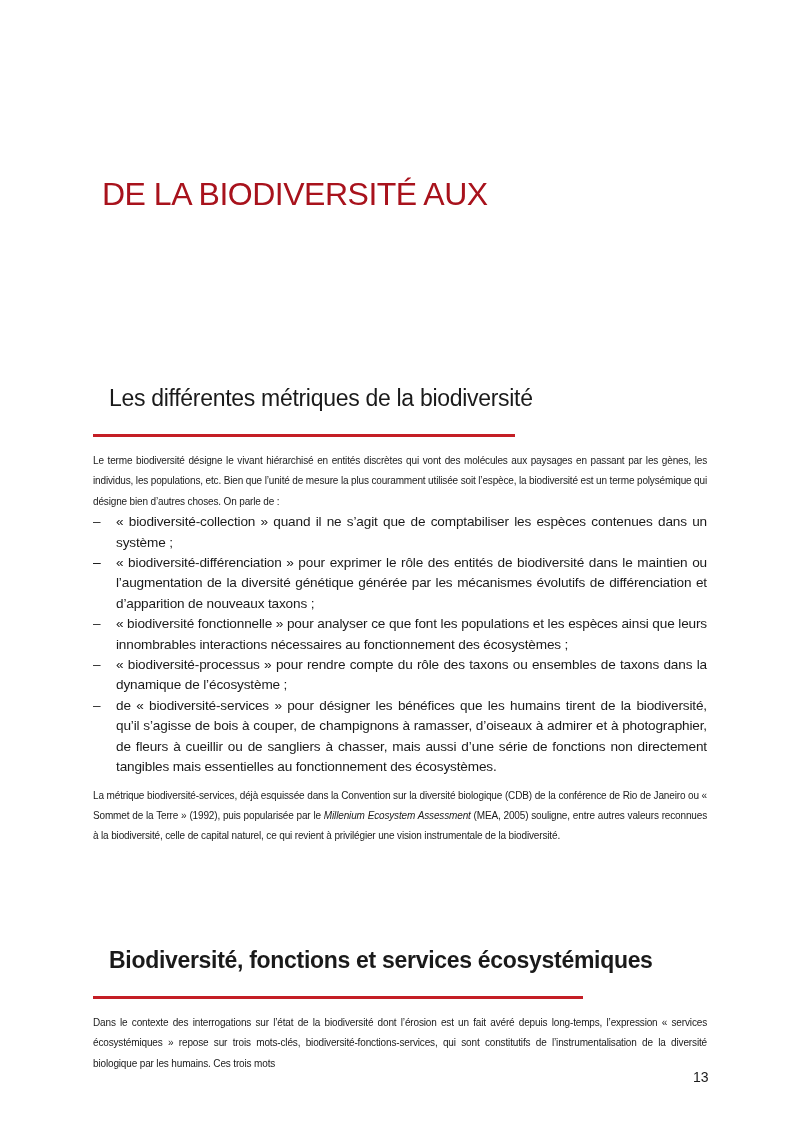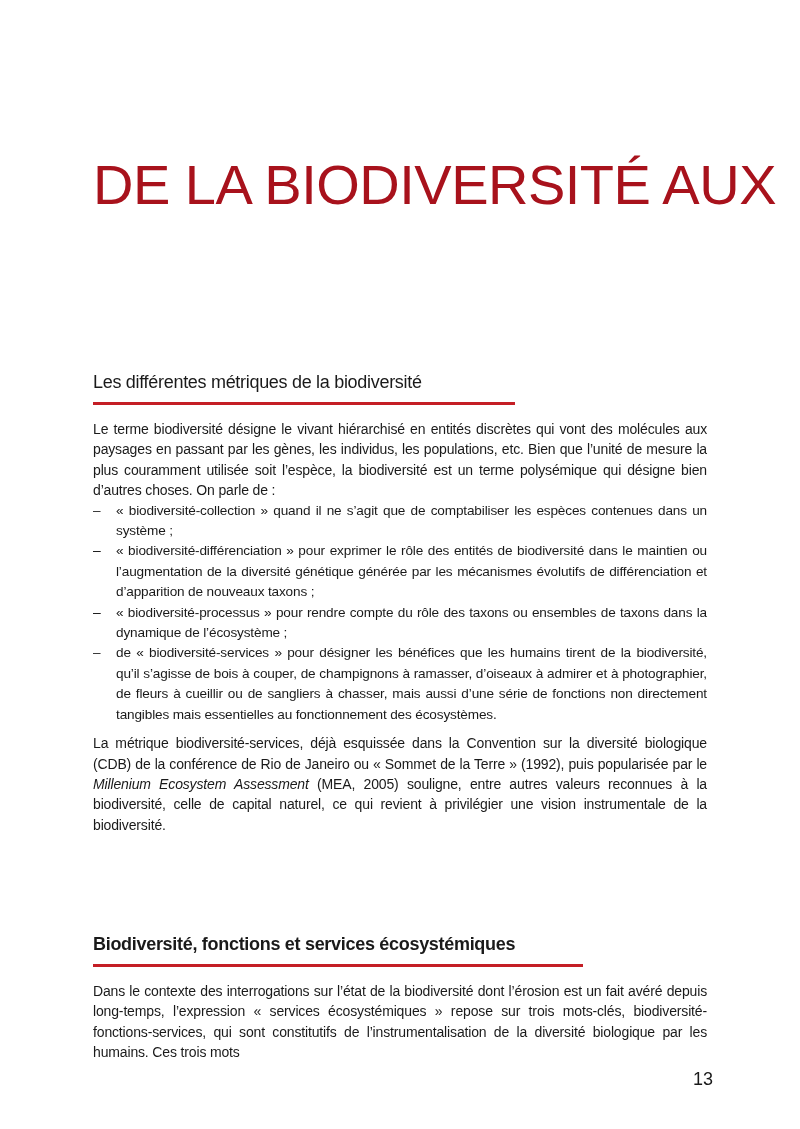--- a/index.html
+++ b/index.html
@@ -1,51 +1,51 @@
 <!DOCTYPE html>
 <html><head>
 <meta charset="utf-8">
 <style>
   html, body { margin: 0; padding: 0; background: #ffffff; }
   body { width: 800px; height: 1129px; position: relative; overflow: hidden;
          font-family: "Liberation Sans", sans-serif; color: #1a1a1a; }
-  .chapter-title { position: absolute; left: 93px; top: 163px; margin: 0;
+  .chapter-title { position: absolute; left: 93px; top: 163px; margin: 9px;
     font-family: "Liberation Sans", sans-serif; font-weight: normal;
-    color: #a8121c; font-size: 56px; line-height: 44px; letter-spacing: -0.5px; }
+    color: #a8121c; font-size: 32px; line-height: 44px; letter-spacing: -0.5px; }
   .chapter-title .l2 { display: block; padding-left: 28px; }
   .section { position: absolute; left: 93px; width: 614px; }
-  .section h2 { margin: 0; font-weight: normal; font-size: 18px; line-height: 30px;
+  .section h2 { margin: 16px; font-weight: normal; font-size: 23px; line-height: 30px;
     color: #1a1a1a; letter-spacing: -0.3px; text-align: right; }
   .rule { height: 3px; background: #c41e25; margin-top: 5px; }
-  .body-text { font-size: 14px; line-height: 20.4px; text-align: justify;
+  .body-text { font-size: 10px; line-height: 20.4px; text-align: justify;
     margin: 14px 0 0 0; letter-spacing: -0.15px; }
   ul.dash { list-style: none; margin: 0; padding: 0; }
   ul.dash li { position: relative; padding-left: 23px; font-size: 13.6px;
     line-height: 20.4px; text-align: justify; letter-spacing: -0.15px; }
   ul.dash li .dash-mark { position: absolute; left: 0; top: 0; }
   .p2 { margin-top: 8px; }
-  .page-number { position: absolute; left: 693px; top: 1069px; font-size: 18px; color: #1a1a1a; }
+  .page-number { position: absolute; left: 693px; top: 1069px; font-size: 14px; color: #1a1a1a; }
   em { font-style: italic; }
 </style>
 </head>
 <body>
 
 <h1 class="chapter-title">
   <span>DE LA BIODIVERSITÉ AUX</span>
 </h1>
 
 <section class="section" style="top:367px;">
   <h2 style="display:inline-block;">Les différentes métriques de la biodiversité</h2>
   <div class="rule" style="width:422px;"></div>
   <p class="body-text">Le terme biodiversité désigne le vivant hiérarchisé en entités discrètes qui vont des molécules aux paysages en passant par les gènes, les individus, les populations, etc. Bien que l’unité de mesure la plus couramment utilisée soit l’espèce, la biodiversité est un terme polysémique qui désigne bien d’autres choses. On parle de :</p>
   <ul class="dash">
     <li><span class="dash-mark">–</span><span>« biodiversité-collection » quand il ne s’agit que de comptabiliser les espèces contenues dans un système ;</span></li>
     <li><span class="dash-mark">–</span></li>
     <li><span class="dash-mark">–</span><span>« biodiversité-différenciation » pour exprimer le rôle des entités de biodiversité dans le maintien ou l’augmentation de la diversité génétique générée par les mécanismes évolutifs de différenciation et d’apparition de nouveaux taxons ;</span></li>
-    <li><span class="dash-mark">–</span></li>
+    <li><span class="dash-mark">–</span><span>« biodiversité fonctionnelle » pour analyser ce que font les populations et les espèces ainsi que leurs innombrables interactions nécessaires au fonctionnement des écosystèmes ;</span></li>
     <li><span class="dash-mark">–</span><span>« biodiversité-processus » pour rendre compte du rôle des taxons ou ensembles de taxons dans la dynamique de l’écosystème ;</span></li>
     <li><span class="dash-mark">–</span><span>de « biodiversité-services » pour désigner les bénéfices que les humains tirent de la biodiversité, qu’il s’agisse de bois à couper, de champignons à ramasser, d’oiseaux à admirer et à photographier, de fleurs à cueillir ou de sangliers à chasser, mais aussi d’une série de fonctions non directement tangibles mais essentielles au fonctionnement des écosystèmes.</span></li>
   </ul>
   <p class="body-text p2"><span>La métrique biodiversité-services, déjà esquissée dans la Convention sur la diversité biologique (CDB) de la conférence de Rio de Janeiro ou « Sommet de la Terre » (1992), puis popularisée par le </span><em>Millenium Ecosystem Assessment</em><span> (MEA, 2005) souligne, entre autres valeurs reconnues à la biodiversité, celle de capital naturel, ce qui revient à privilégier une vision instrumentale de la biodiversité.</span></p>
 </section>
 
 <section class="section" style="top:929px;">
   <h2 style="display:inline-block;font-weight:bold;">Biodiversité, fonctions et services écosystémiques</h2>
   <div class="rule" style="width:490px;"></div>
   <p class="body-text">Dans le contexte des interrogations sur l’état de la biodiversité dont l’érosion est un fait avéré depuis long-temps, l’expression « services écosystémiques » repose sur trois mots-clés, biodiversité-fonctions-services, qui sont constitutifs de l’instrumentalisation de la diversité biologique par les humains. Ces trois mots</p>

